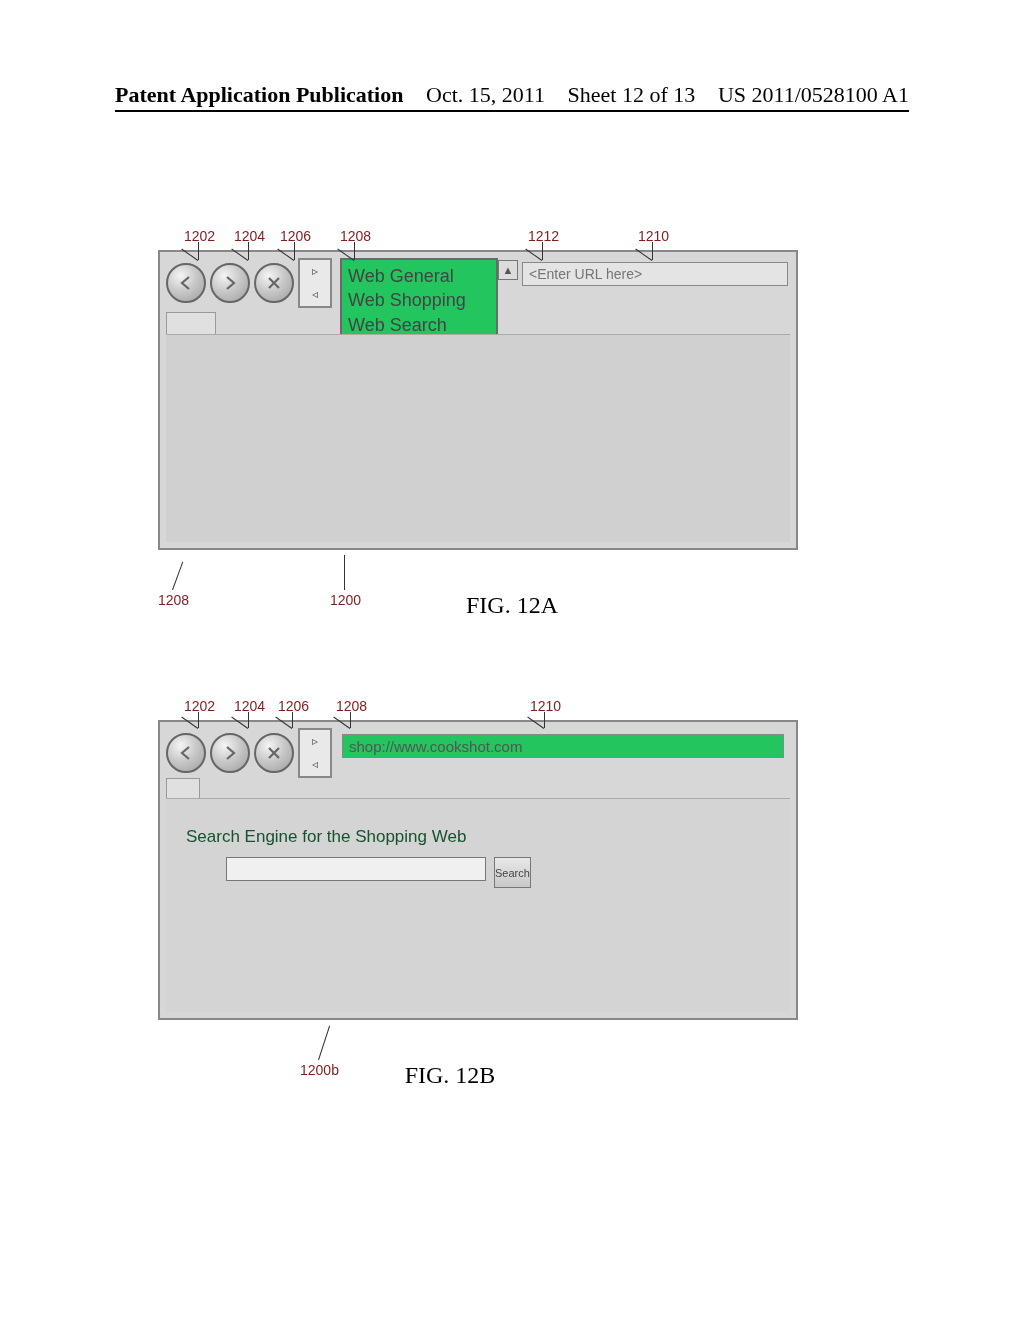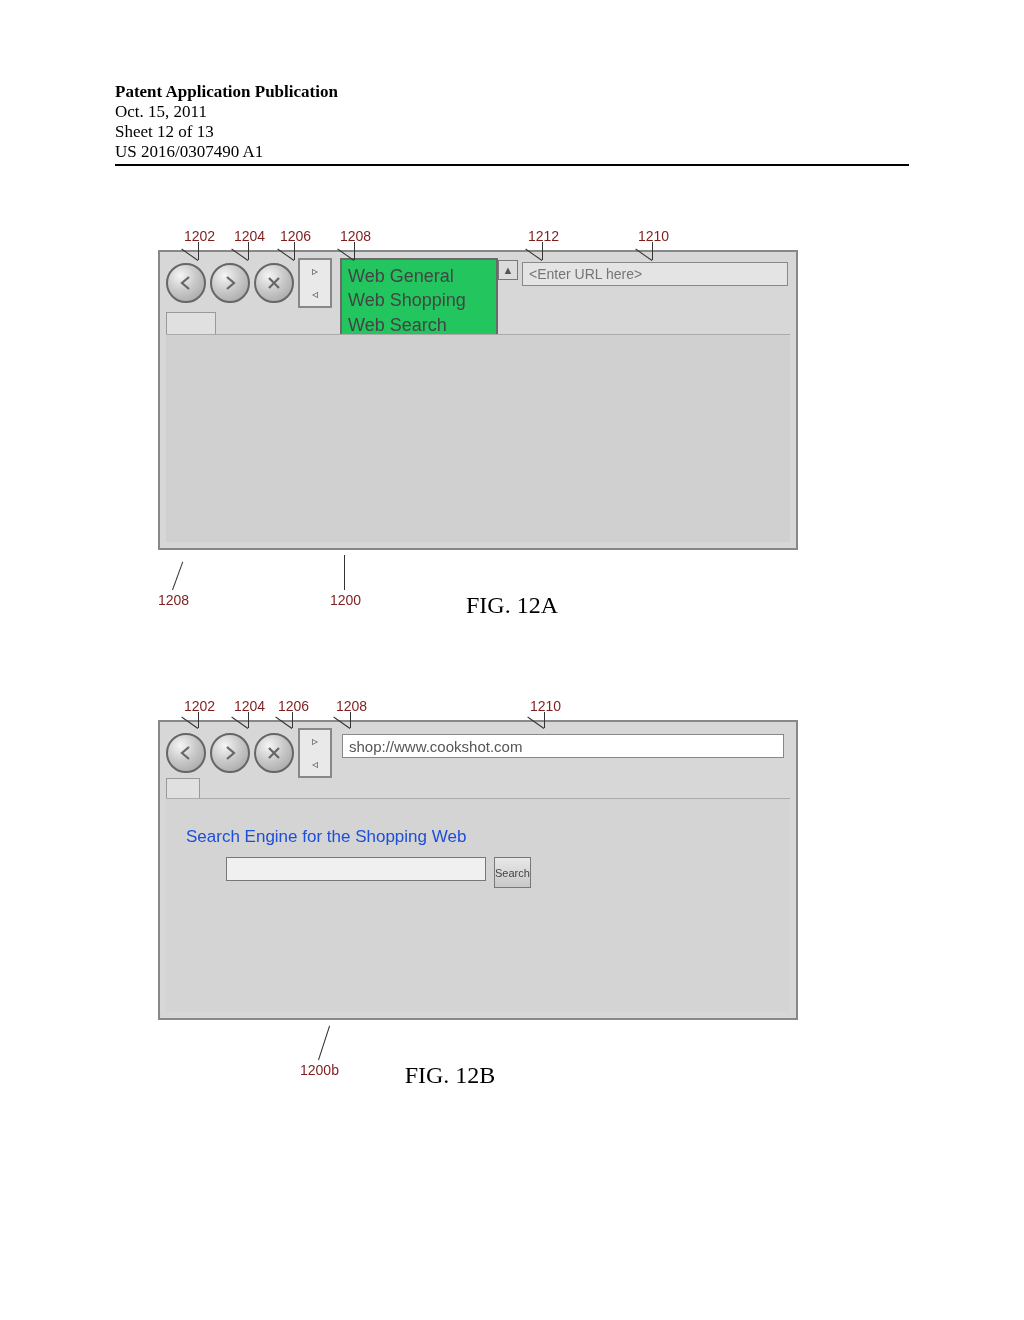--- a/index.html
+++ b/index.html
@@ -11,24 +11,23 @@
     position: relative;
     color: #000;
   }
   .page-header {
     position: absolute;
     top: 82px;
     left: 115px;
     right: 115px;
     display: flex;
     justify-content: space-between;
-    font-size: 17px;
+    font-size: 22px;
     border-bottom: 2px solid #000;
     padding-bottom: 2px;
-    flex-direction: column;
   }
   .page-header .pub { font-weight: bold; }
   .page-header .date { font-weight: normal; }
   .page-header .sheet { font-weight: normal; }
   .page-header .docnum { font-weight: normal; }
 
   
   .fig-a-wrap {
     position: absolute;
     top: 250px;
@@ -150,21 +149,21 @@
     height: 300px;
     position: relative;
   }
   .url-field-b {
     position: absolute;
     top: 12px;
     left: 182px;
     right: 12px;
     height: 24px;
     border: 1px solid #888;
-    background: #ffffff;
+    background: #22c55e;
     font-family: Arial, sans-serif;
     color: #555;
     font-size: 15px;
     padding: 2px 6px;
   }
   .tab-stub-b {
     position: absolute;
     top: 56px; left: 6px;
     width: 34px; height: 20px;
     border: 1px solid #999;
@@ -174,21 +173,21 @@
   .content-b {
     position: absolute;
     top: 76px; left: 6px; right: 6px; bottom: 6px;
     border-top: 1px solid #aaa;
     background: #d4d4d4;
     padding: 28px 20px;
     font-family: Arial, sans-serif;
   }
   .content-b .heading {
     font-size: 17px;
-    color: #1d4ed8;
+    color: #14532d;
     margin-bottom: 10px;
   }
   .content-b .searchrow {
     display: flex; gap: 8px;
     margin-left: 40px;
   }
   .content-b input[type="text"] {
     width: 260px; height: 24px;
     border: 1px solid #777; background: #f0f0f0;
   }
@@ -212,21 +211,21 @@
 
   svg.arrow-left path, svg.arrow-right path, svg.x-mark path { stroke:#666; stroke-width:2.2; fill:none; }
 </style>
 </head>
 <body>
 
 <div class="page-header">
   <span class="pub">Patent Application Publication</span>
   <span class="date">Oct. 15, 2011</span>
   <span class="sheet">Sheet 12 of 13</span>
-  <span class="docnum">US 2016/0307490 A1</span>
+  <span class="docnum">US 2011/0528100 A1</span>
 </div>
 
 <div class="fig-a-wrap">
   <div class="browser-box">
 
     <div class="toolbar">
       <div class="circle-btn">
         <svg class="arrow-left" width="18" height="18" viewBox="0 0 18 18">
             <path d="M12 3 L5 9 L12 15"></path>
           </svg>

